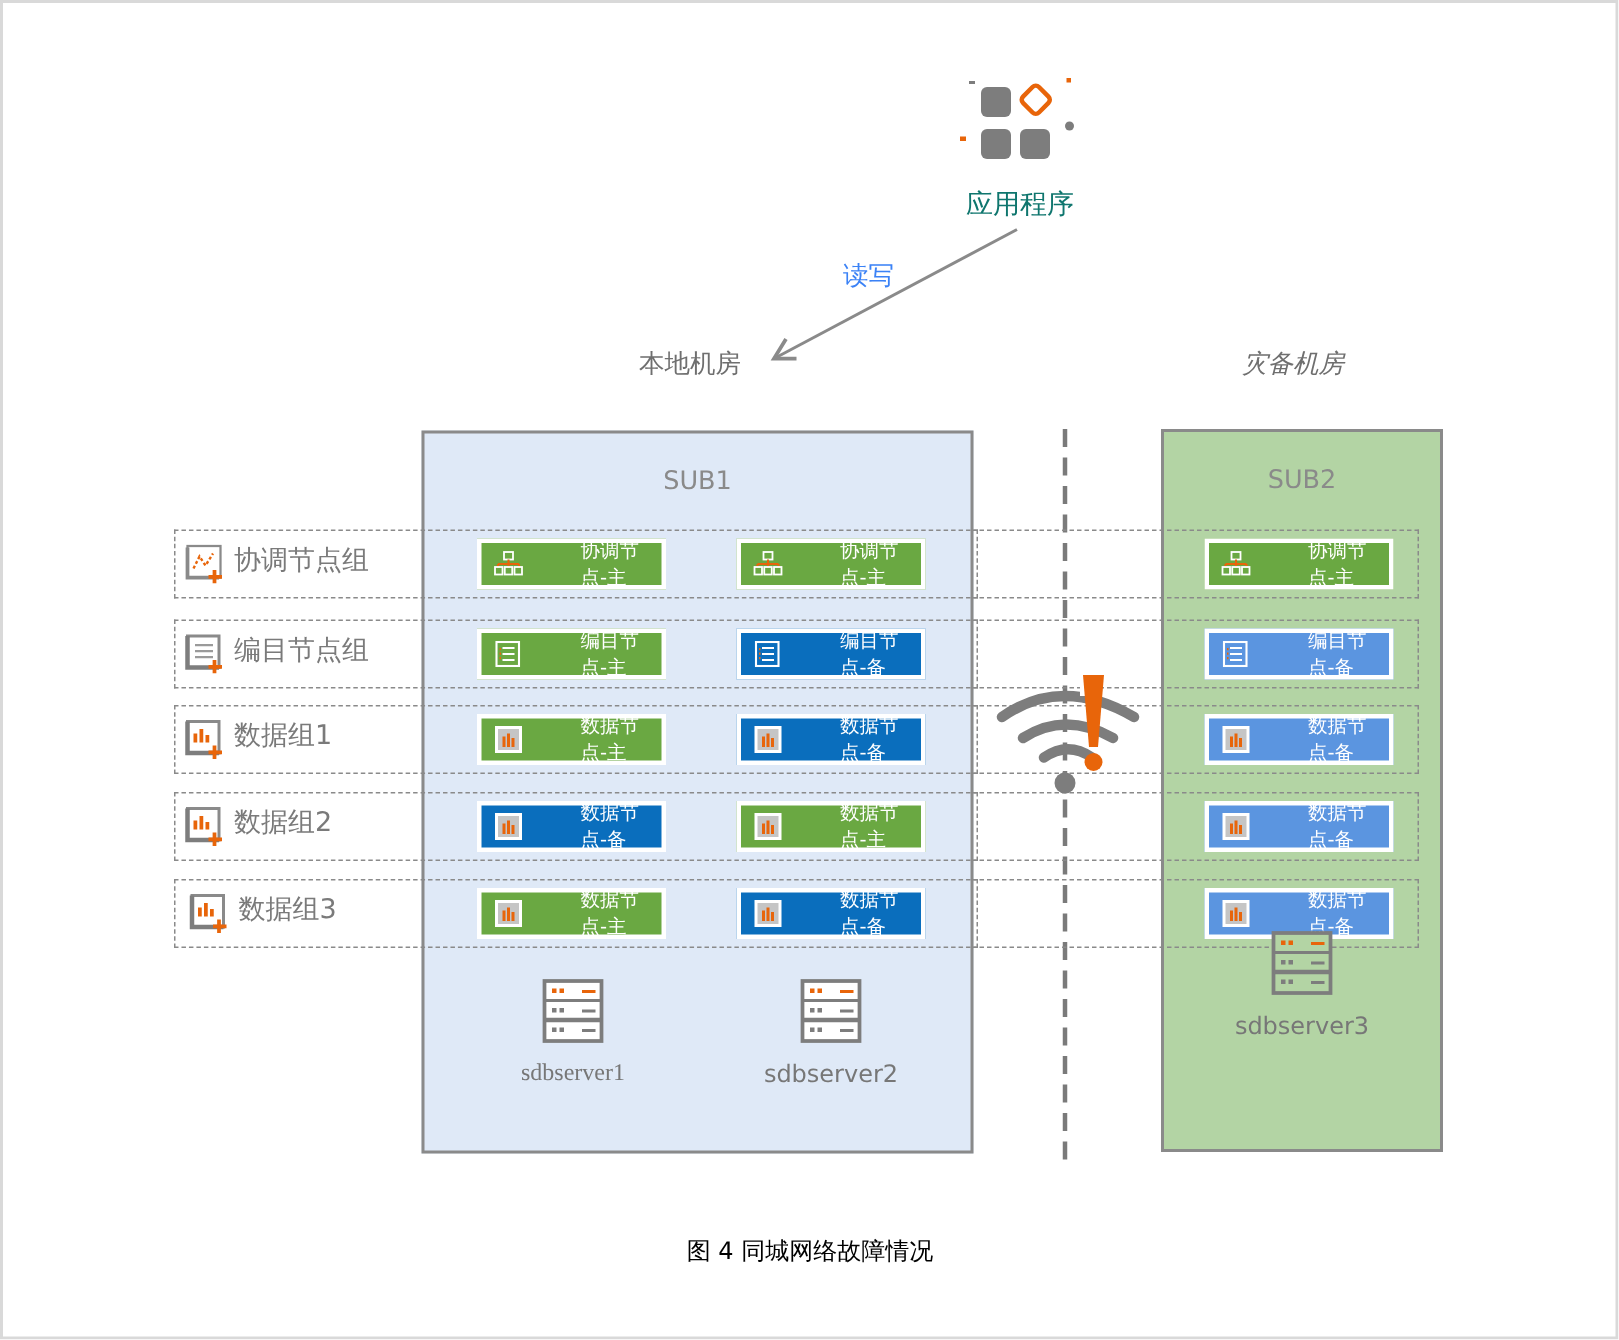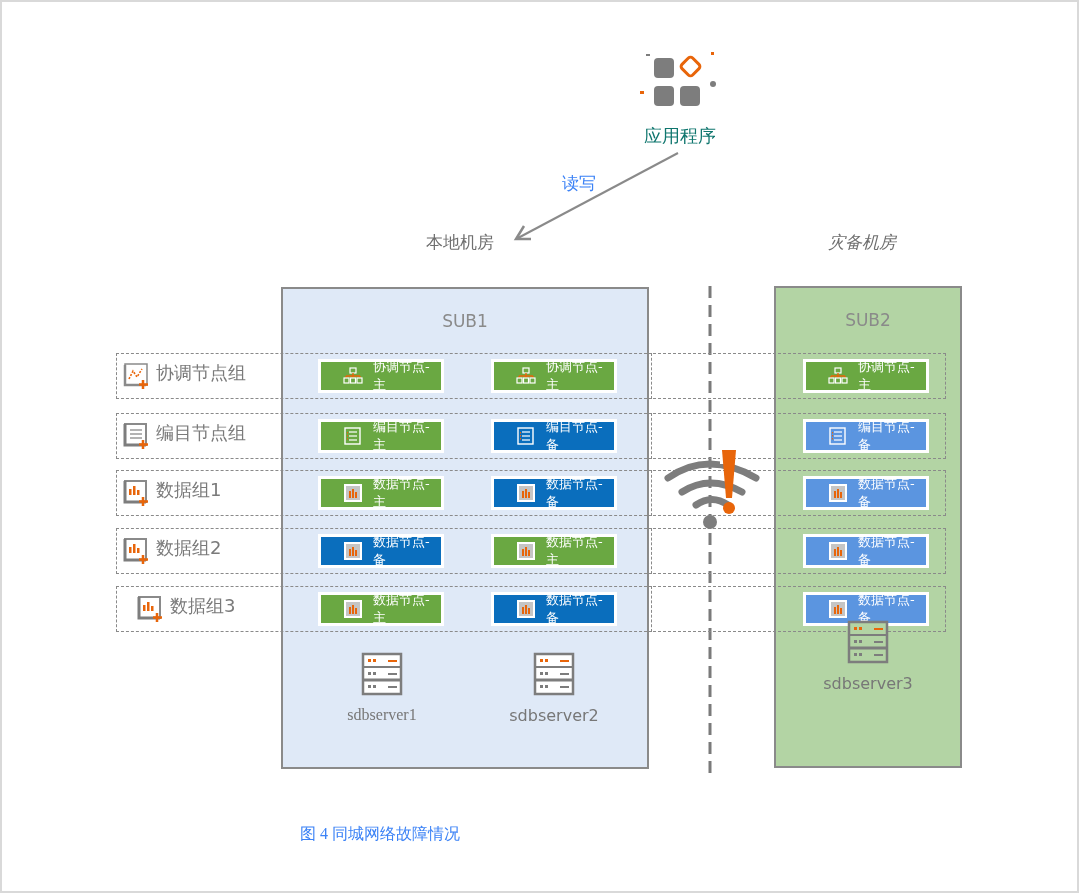--- a/index.html
+++ b/index.html
@@ -15,30 +15,30 @@
   .arrow-svg { left: 500px; top: 150px; width: 190px; height: 100px; }
   .sub1 { left: 281px; top: 287px; width: 368px; height: 482px; background: #dfe9f7; border: 2px solid #8a8a8a; }
   .sub2 { left: 774px; top: 286px; width: 188px; height: 482px; background: #b3d4a4; border: 2px solid #8a8a8a; }
   .sub-title { position: absolute; top: 22px; width: 100%; text-align: center; font-size: 17px; color: #8a8a8a; }
   .divider { left: 707px; top: 286px; width: 6px; height: 488px; }
   .group-row { position: absolute; border: 1.5px dashed #8a8a8a; }
   .row-left { left: 116px; width: 536px; height: 46px; }
   .row-right { left: 648px; width: 298px; height: 46px; }
   .row-label { position: absolute; display: flex; align-items: flex-start; font-size: 18px; color: #7a7a7a; }
   .row-label .ico { width: 28px; height: 28px; margin-right: 6px; }
-  .node { position: absolute; height: 34px; width: 126px; border: 3px solid #ffffff; display: flex; align-items: center; padding-left: 22px; color: #ffffff; font-size: 13px; }
+  .node { position: absolute; height: 34px; width: 126px; border: 3px solid #ffffff; display: flex; align-items: center; padding-left: 8px; color: #ffffff; font-size: 13px; gap: 28px; }
   .node .nico { width: 20px; height: 18px; margin-right: 10px; flex: 0 0 auto; }
   .node.green { background: #6aa842; }
   .node.blue { background: #0a6ebd; }
   .node.lightblue { background: #5b95e0; }
   .server { position: absolute; width: 120px; text-align: center; }
   .server svg { width: 44px; height: 44px; }
   .server .slabel { font-size: 16px; color: #777; margin-top: 6px; }
   .wifi { left: 660px; top: 442px; width: 105px; height: 90px; }
-  .caption { left: 300px; top: 824px; width: 480px; font-size: 16px; color: #3b82f6; font-family: Liberation Serif, serif; }
+  .caption { left: 300px; top: 824px; width: 480px; text-align: center; font-size: 16px; color: #000000; }
 </style>
 </head>
 <body>
 
 <div class="frame"></div>
 
 <svg class="abs app-icon" viewBox="0 0 82 64">
   <rect x="16" y="10" width="20" height="20" rx="4" fill="#7d7d7d"></rect>
   <rect x="16" y="38" width="20" height="20" rx="4" fill="#7d7d7d"></rect>
   <rect x="42" y="38" width="20" height="20" rx="4" fill="#7d7d7d"></rect>
@@ -236,21 +236,21 @@
           <rect x="1" y="0" width="18" height="18" fill="#fff"></rect>
           <rect x="3" y="2" width="14" height="14" fill="#c5c5c5"></rect>
           <rect x="6" y="7" width="2" height="7" fill="#e8650a"></rect>
           <rect x="9" y="5" width="2" height="9" fill="#e8650a"></rect>
           <rect x="12" y="8" width="2" height="6" fill="#e8650a"></rect>
         </svg></span>
       <span>数据节点-备</span>
     </div>
     <div class="group-row row-left" style="top: 586px;"></div>
     <div class="group-row row-right" style="top: 586px; border-left: none;"></div>
-    <div class="row-label" style="left: 136px; top: 594px;">
+    <div class="row-label" style="left: 125px; top: 594px;">
       <span class="ico"><svg viewBox="0 0 28 28">
           <rect x="3" y="3" width="21" height="21" fill="#fff" stroke="#8a8a8a" stroke-width="2"></rect>
           <path d="M3 3 V24 H24" fill="none" stroke="#7d7d7d" stroke-width="3"></path>
           <rect x="7" y="11" width="2.5" height="6" fill="#e8650a"></rect>
           <rect x="11" y="8" width="2.5" height="9" fill="#e8650a"></rect>
           <rect x="15" y="12" width="2.5" height="5" fill="#e8650a"></rect>
           <path d="M21 19 V28 M17 23.5 H26" stroke="#e8650a" stroke-width="2.5"></path>
         </svg></span>
       <span>数据组3</span>
     </div>

